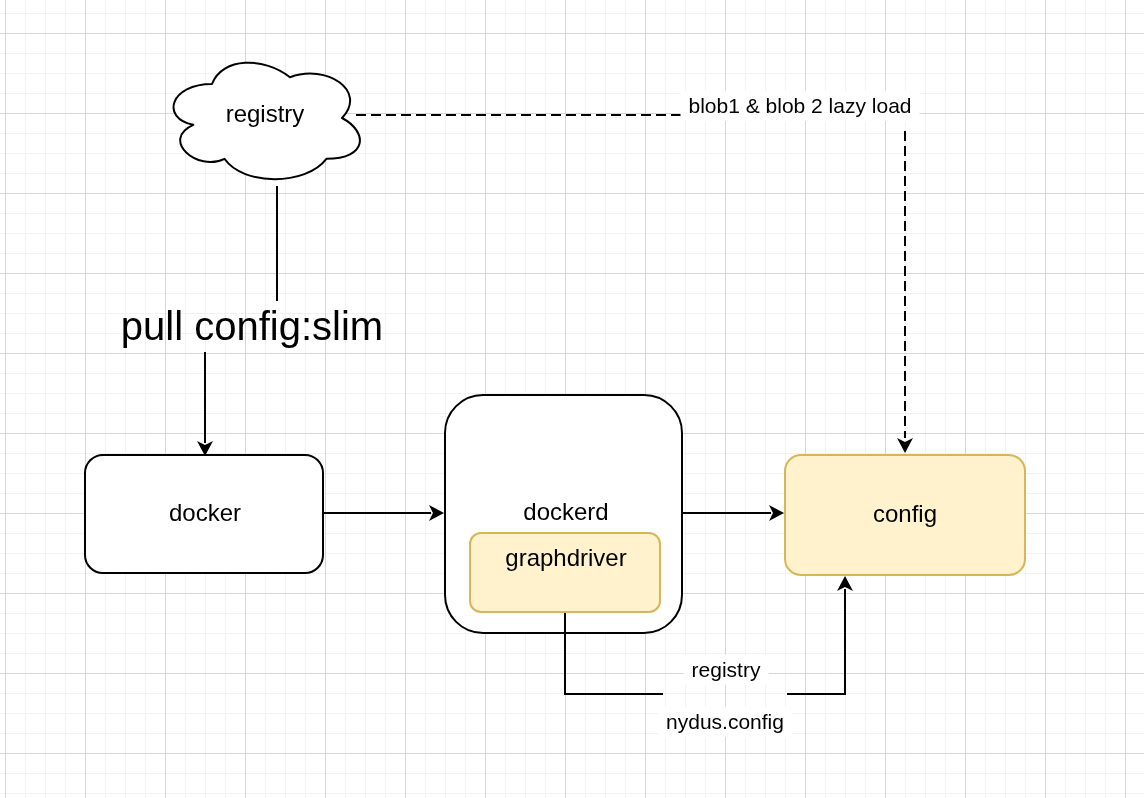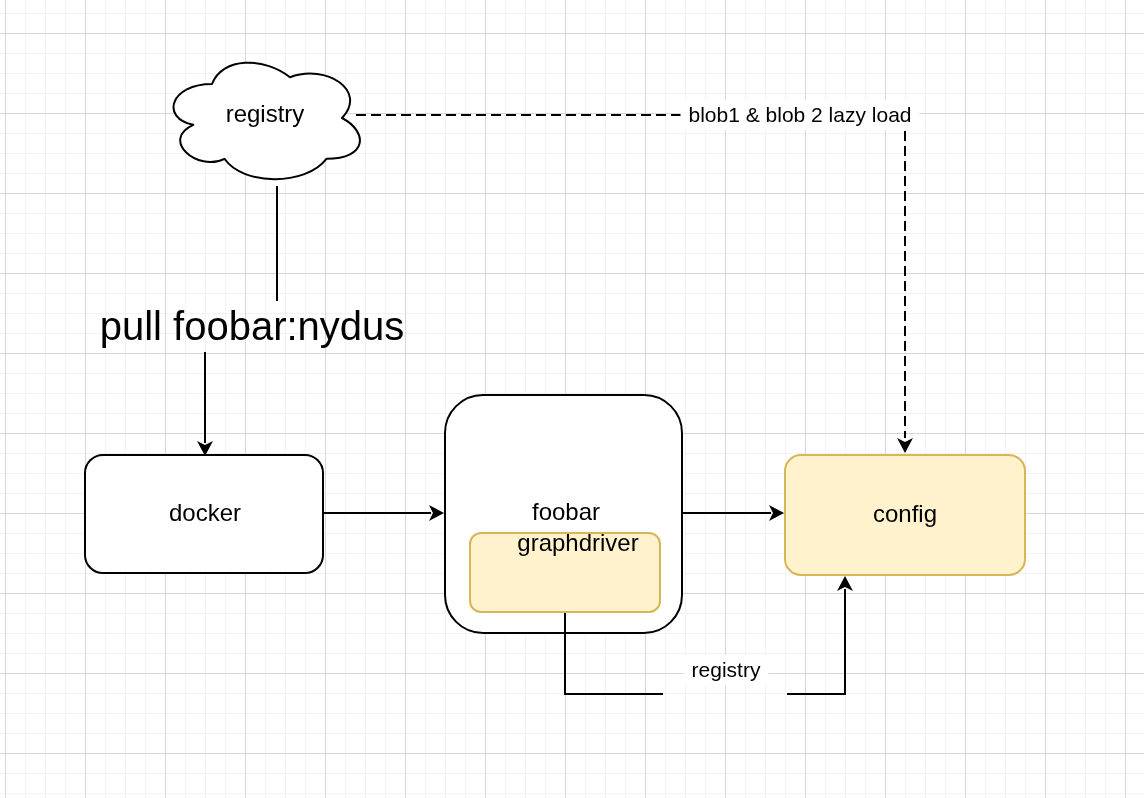--- a/index.html
+++ b/index.html
@@ -86,22 +86,23 @@
 
     <g>
       <path d="M565 613 L565 694 L663 694" stroke="#000" stroke-width="2" fill="none"></path>
       <path d="M787 694 L845 694 L845 589" stroke="#000" stroke-width="2" fill="none"></path>
       <path d="M845 576 L837 591 L845 587 L853 591 Z" fill="#000"></path>
     </g>
   </svg>
 
   <div class="lbl" style="left:265px; top:114px;">registry</div>
   <div class="lbl" style="left:205px; top:513px;text-align:right;">docker</div>
-  <div class="lbl" style="left:566px; top:512px;">foobar</div>
-  <div class="lbl" style="left:566px; top:543px;margin-left:12px;">graphdriver</div>
+  <div class="lbl" style="left:566px; top:512px;">dockerd</div>
+  <div class="lbl" style="left:566px; top:558px;">graphdriver</div>
   <div class="lbl" style="left:905px; top:514px;">config</div>
 
-  <div class="lbl big-lbl" style="left:252px; top:326px;">pull foobar:nydus</div>
+  <div class="lbl big-lbl" style="left:252px; top:326px;">pull config:slim</div>
 
-  <div class="lbl edge-lbl" style="left:800px; top:115px;">blob1 &amp; blob 2 lazy load</div>
+  <div class="lbl edge-lbl" style="left:800px; top:106px;">blob1 &amp; blob 2 lazy load</div>
   <div class="lbl edge-lbl" style="left:726px; top:670px;">registry</div>
+  <div class="lbl edge-lbl" style="left:725px; top:722px;">nydus.config</div>
 
 </div>
 
 </body></html>

